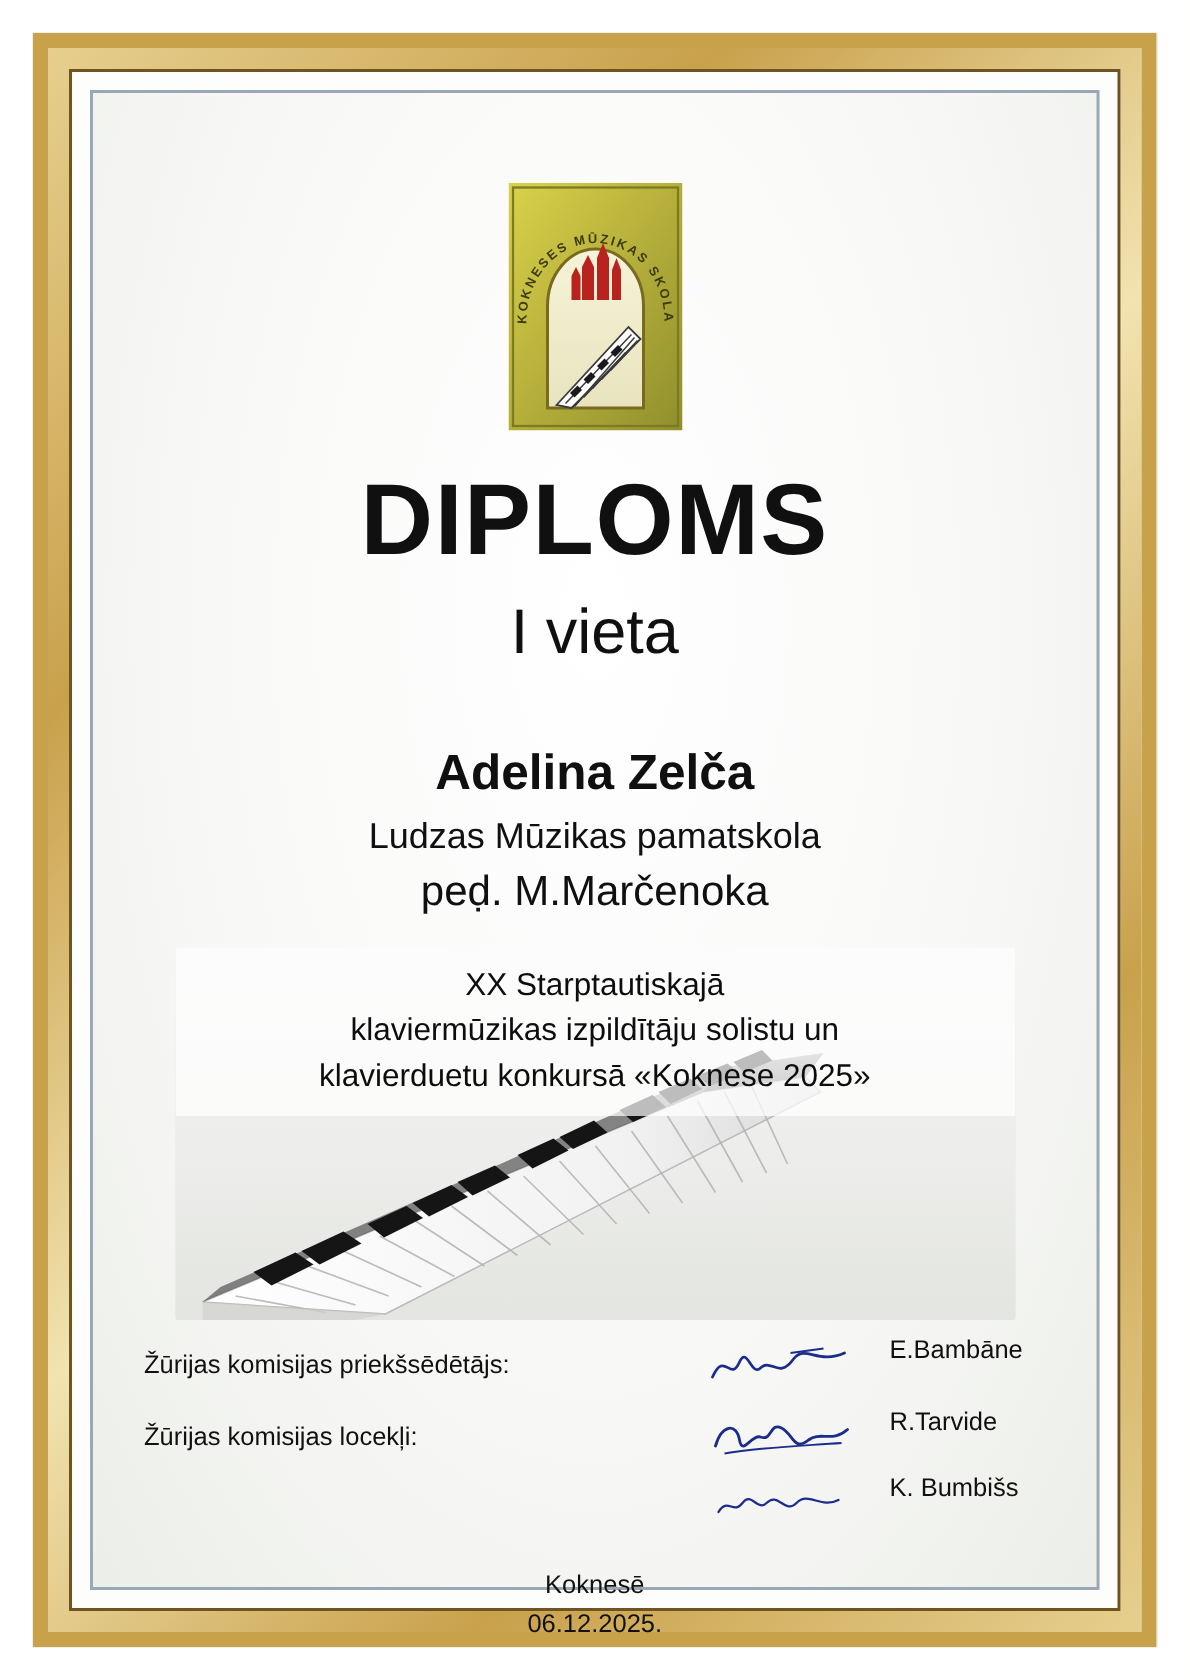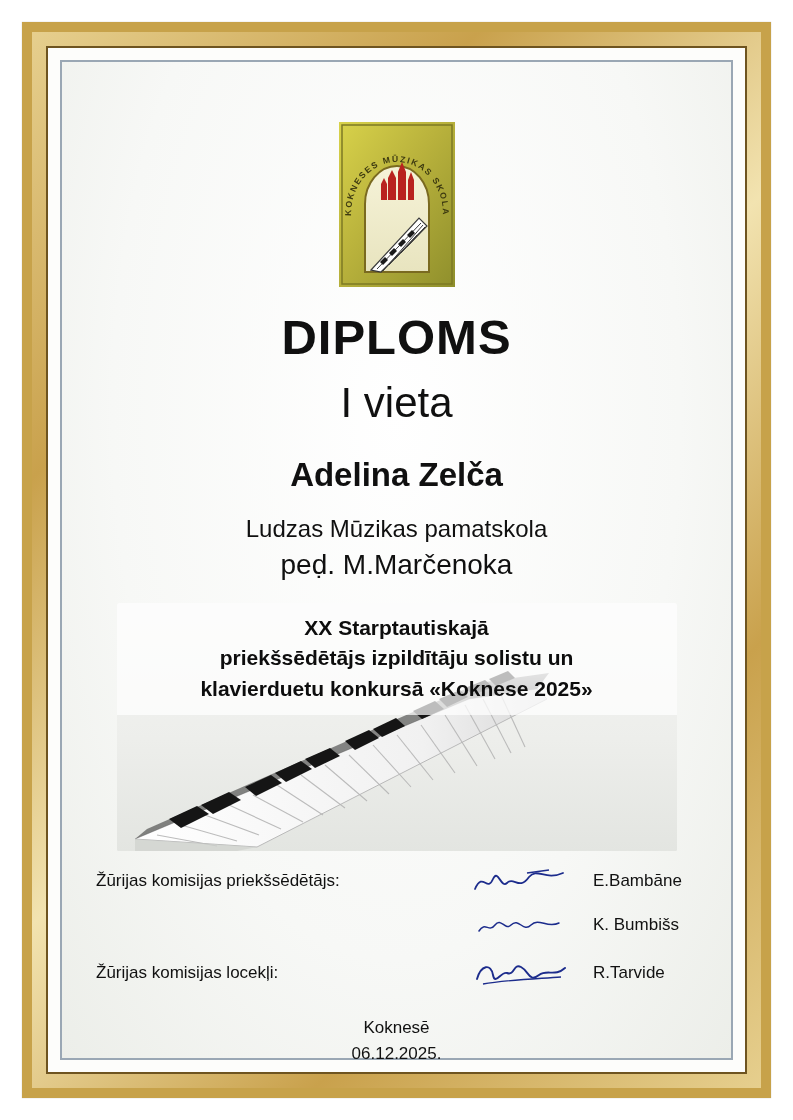--- a/index.html
+++ b/index.html
@@ -74,43 +74,43 @@
     margin-top: 46px;
     width: 116px;
     height: 165px;
     position: relative;
   }
   .logo-svg { display: block; }
 
   
   .title {
     margin-top: 26px;
-    font-size: 49px;
+    font-size: 67px;
     font-weight: bold;
     letter-spacing: 1px;
     color: #101010;
     line-height: 1;
     font-family: "Liberation Sans", sans-serif;
   }
   .place {
     margin-top: 20px;
     font-size: 42px;
     font-weight: normal;
     color: #101010;
     line-height: 1;
   }
 
   .recipient {
-    margin-top: 32px;
+    margin-top: 54px;
     font-size: 33px;
     font-weight: bold;
     color: #101010;
   }
   .school {
-    margin-top: 21px;
+    margin-top: 10px;
     font-size: 24px;
     color: #101010;
   }
   .teacher {
     margin-top: 6px;
     font-size: 28px;
     color: #101010;
   }
 
   
@@ -129,21 +129,21 @@
     overflow: hidden;
     border-radius: 2px;
     background: linear-gradient(180deg,#f2f3f1 0%, #e9ebe8 45%, #dfe2de 100%);
   }
   .event-text {
     position: relative;
     z-index: 3;
     padding-top: 10px;
     text-align: center;
     font-size: 21px;
-    font-weight: bold;
+    font-weight: normal;
     line-height: 1.45;
     color: #0d0d0d;
   }
 
   
   .signatures {
     width: 100%;
     margin-top: 10px;
     position: relative;
   }
@@ -154,21 +154,21 @@
     margin-bottom: 18px;
     position: relative;
   }
   .sig-label {
     font-size: 17px;
     color: #111;
     white-space: nowrap;
   }
   .sig-right {
     display: flex;
-    align-items: flex-end;
+    align-items: flex-start;
     gap: 26px;
     position: relative;
   }
   .scribble {
     width: 96px;
     height: 30px;
     position: relative;
     top: 6px;
   }
   .sig-name {
@@ -321,60 +321,60 @@
                   </g>
 
                   <path d="M18,236 L140,244 L120,248 L18,248 Z" fill="#cfd2cd" opacity="0.7"></path>
                 </g>
 
                 <rect x="0" y="0" width="560" height="112" fill="#ffffff" opacity="0.72"></rect>
               </svg>
             </div>
             <div class="event-text">
               <div>XX  Starptautiskajā</div>
-              <div>priekšsēdētājs izpildītāju  solistu un</div>
+              <div>klaviermūzikas izpildītāju  solistu un</div>
               <div>klavierduetu  konkursā «Koknese 2025»</div>
             </div>
           </div>
 
           <div class="spacer"></div>
 
           <div class="signatures">
 
             <div class="sig-row">
               <div class="sig-label">Žūrijas komisijas priekšsēdētājs:</div>
               <div class="sig-right">
                 <svg class="scribble" viewBox="0 0 96 30">
                   <path d="M4,22 C12,4 16,26 22,12 C27,1 30,22 36,16 C43,9 48,24 58,10 C66,0 74,14 92,6" fill="none" stroke="#1c2c8c" stroke-width="1.8" stroke-linecap="round"></path>
                   <path d="M56,6 L78,3" fill="none" stroke="#1c2c8c" stroke-width="1.4"></path>
                 </svg>
                 <div class="sig-name">E.Bambāne</div>
               </div>
             </div>
 
-            <div class="sig-row third">
-              <div class="sig-right">
-                <svg class="scribble" viewBox="0 0 96 30">
-                  <path d="M8,20 C14,10 18,22 24,14 C30,6 34,20 40,14 C48,6 52,22 60,14 C68,6 76,18 88,12" fill="none" stroke="#1c2c8c" stroke-width="1.5" stroke-linecap="round"></path>
-                </svg>
-                <div class="sig-name">K. Bumbišs</div>
-              </div>
-            </div>
-
             <div class="sig-row">
               <div class="sig-label">Žūrijas komisijas locekļi:</div>
               <div class="sig-right">
                 <svg class="scribble" viewBox="0 0 96 30">
                   <path d="M6,20 C10,6 20,4 22,16 C24,27 30,12 36,14 C44,17 42,4 50,8 C58,12 58,24 68,16 C76,10 84,18 94,9" fill="none" stroke="#1c2c8c" stroke-width="1.9" stroke-linecap="round"></path>
                   <path d="M12,25 C34,21 62,20 90,18" fill="none" stroke="#1c2c8c" stroke-width="1.3"></path>
                 </svg>
                 <div class="sig-name">R.Tarvide</div>
               </div>
             </div>
 
+            <div class="sig-row third">
+              <div class="sig-right">
+                <svg class="scribble" viewBox="0 0 96 30">
+                  <path d="M8,20 C14,10 18,22 24,14 C30,6 34,20 40,14 C48,6 52,22 60,14 C68,6 76,18 88,12" fill="none" stroke="#1c2c8c" stroke-width="1.5" stroke-linecap="round"></path>
+                </svg>
+                <div class="sig-name">K. Bumbišs</div>
+              </div>
+            </div>
+
           </div>
 
           <div class="footer">
             <div>Koknesē</div>
             <div>06.12.2025.</div>
           </div>
 
         </div>
       </div>
     </div>

